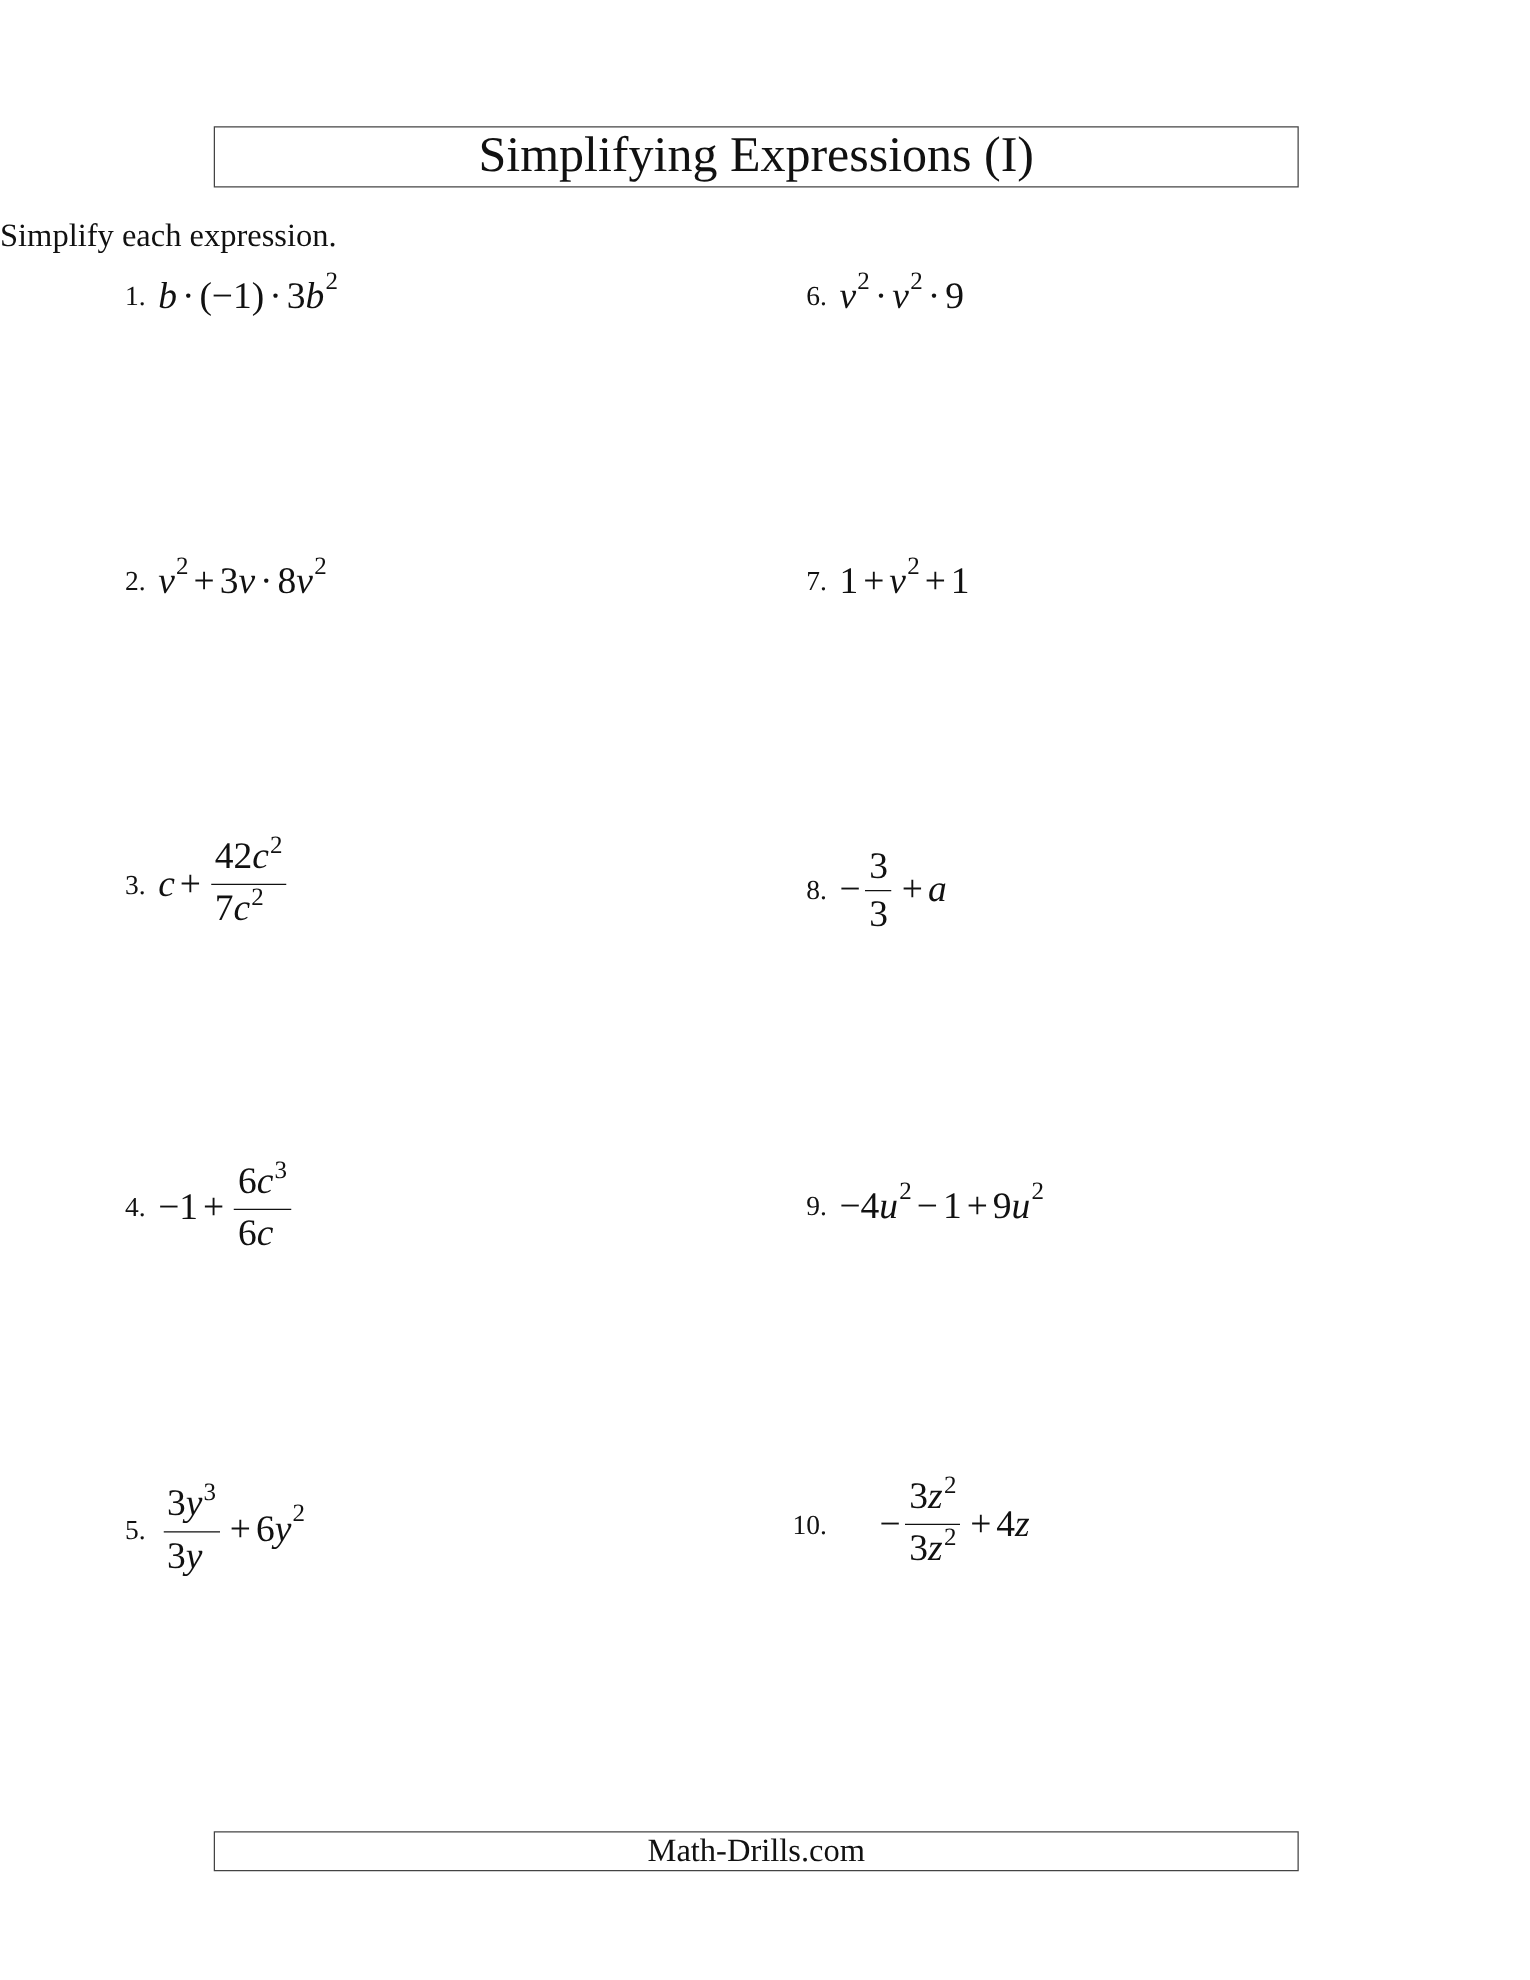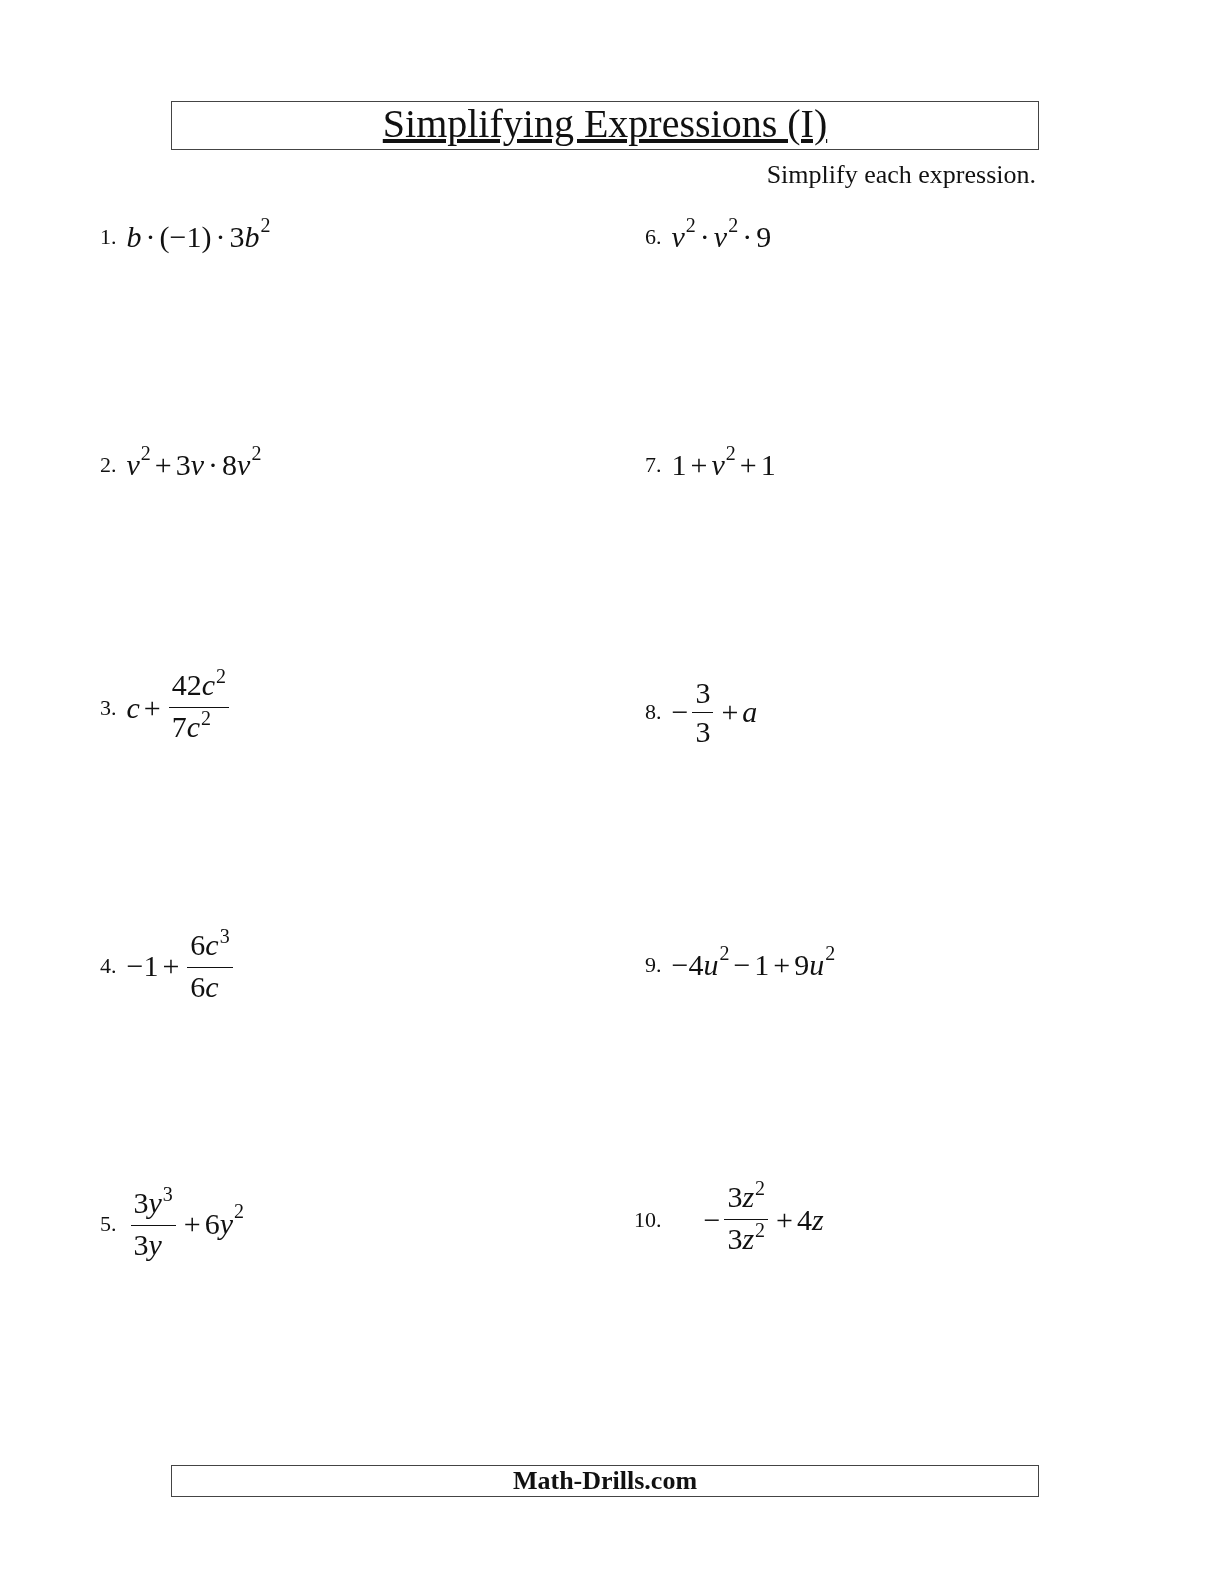--- a/index.html
+++ b/index.html
@@ -1,24 +1,24 @@
 <!DOCTYPE html>
 <html><head>
 <meta charset="utf-8">
 <style>
   html, body { margin: 0; padding: 0; background: #ffffff; }
   body { width: 1224px; height: 1584px; position: relative; overflow: hidden;
          font-family: "Liberation Serif", "DejaVu Serif", serif; color: #111; }
   .title-box { position: absolute; left: 171px; top: 101px; width: 868px; height: 49px;
                border: 1px solid #444; box-sizing: border-box; text-align: center; }
-  .title-box span { font-size: 40px; line-height: 44px; display: inline-block; margin-top: 0px; text-decoration: underline; }
-  .instructions { position: absolute; left: 0; width: 1036px; top: 160px; text-align: right; font-size: 26px; }
+  .title-box span { font-size: 40px; line-height: 44px; display: inline-block; margin-top: 0px; }
+  .instructions { position: absolute; left: 0; width: 1036px; top: 174px; text-align: left; font-size: 26px; }
   .footer-box { position: absolute; left: 171px; top: 1465px; width: 868px; height: 32px;
                 border: 1px solid #444; box-sizing: border-box; text-align: center; }
-  .footer-box span { font-size: 26px; line-height: 30px; font-weight: bold; }
+  .footer-box span { font-size: 26px; line-height: 30px; }
   .problem { position: absolute; display: flex; align-items: center; font-size: 30px; white-space: nowrap; }
   .num { font-size: 22px; margin-right: 10px; display: inline-block; text-align: right; }
   .expr { display: inline-flex; align-items: center; }
   .expr i { font-style: italic; }
   .expr sup { font-size: 20px; vertical-align: 0; position: relative; top: -12px; margin-left: 1px; }
   .op { margin: 0 4px; }
   .frac { display: inline-flex; flex-direction: column; margin: 0 4px; }
   .frac .n { padding: 0 3px 2px 3px; border-bottom: 1.5px solid #111; line-height: 34px; }
   .frac .d { padding: 2px 3px 0 3px; line-height: 33px; }
 </style>

